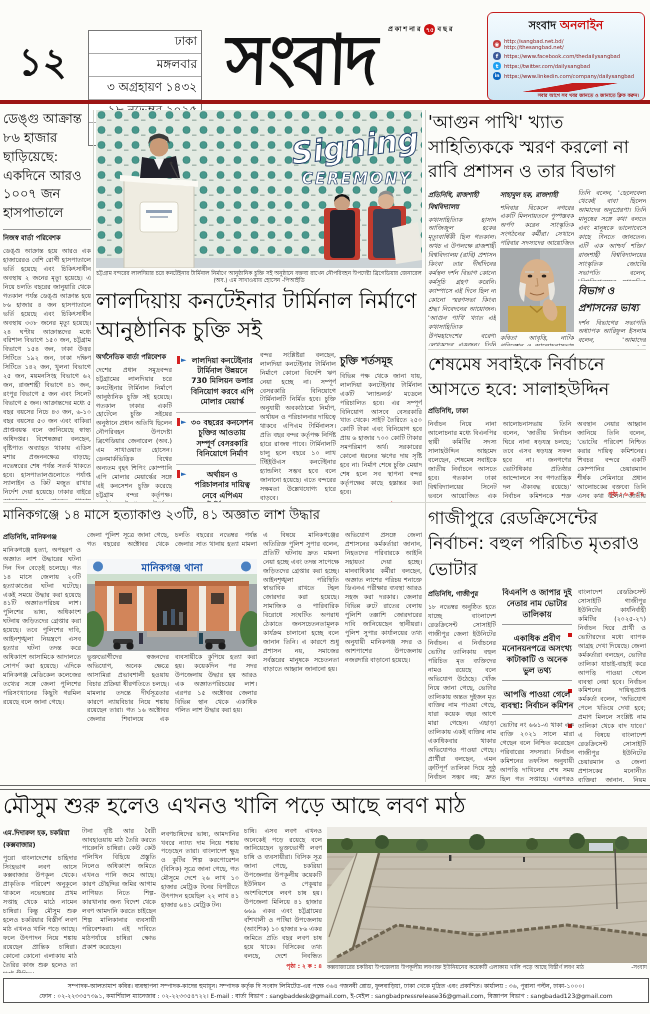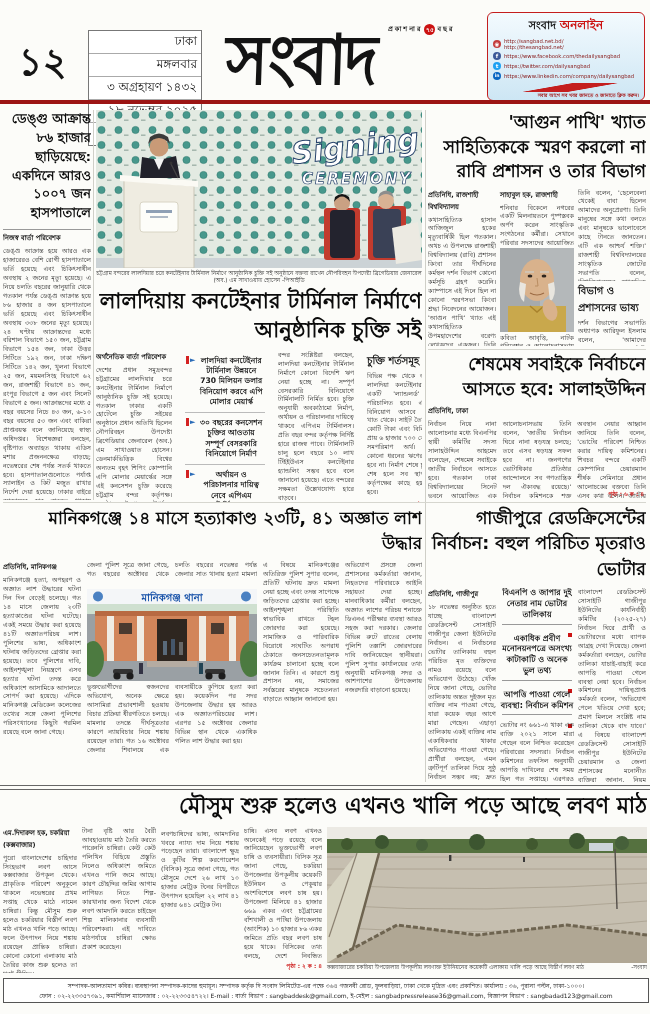--- a/index.html
+++ b/index.html
@@ -1,21 +1,21 @@
 <!DOCTYPE html>
 <html><head>
 <meta charset="utf-8">
 <style>
   html,body{margin:0;padding:0;background:#888;}
   .page{position:relative;width:650px;height:1014px;background:#fcfcf9;overflow:hidden;
         font-family:"DejaVu Sans","Liberation Sans",sans-serif;color:#141414;margin:0 auto;}
   .abs{position:absolute;}
   .body-txt{font-size:6.3px;line-height:1.42;text-align:justify;color:#232323;overflow:hidden;}
   .byline{font-size:6.6px;font-weight:bold;margin-bottom:3px;color:#111;}
-  .hl{font-weight:bold;color:#0b0b0b;text-align:right;}
+  .hl{font-weight:normal;color:#0b0b0b;text-align:left;}
   .cols3{column-count:3;column-gap:6px;}
   .grid{display:grid;}
   .more{color:#cc1414;font-size:5.8px;font-weight:bold;text-align:right;}
   .redsq{display:inline-block;width:4px;height:4px;background:#cc1414;vertical-align:middle;}
   .subhead-g{font-size:8px;font-weight:bold;text-align:center;line-height:1.35;margin-top:5px;}
   .subrule{border-top:1px solid #999;margin:3px 2px 2px;text-align:right;height:4px;}
   .vline{position:absolute;width:1px;background:#cfcfc8;}
   .hline{position:absolute;height:1px;background:#d6d6cf;}
   
   .pageno{font-size:38px;font-weight:bold;transform:skewX(-4deg);}
@@ -146,21 +146,21 @@
         <path d="M238,92 q8,-11 16,0 l-1,-5 q-7,-6 -14,0 z" fill="#151515"></path>
         <rect x="234" y="100" width="25" height="48" rx="4" fill="#23232e"></rect>
         <circle cx="290" cy="91" r="8" fill="#d8b294"></circle>
         <path d="M282,88 q8,-8 16,0 l-2,-5 q-6,-5 -12,0 z" fill="#8d8d8d"></path>
         <rect x="277" y="99" width="28" height="49" rx="4" fill="#3a4156"></rect>
         <polygon points="296,118 322,112 326,150 300,154" fill="#eceae2"></polygon>
       </svg>
     </div>
     <div class="caption" style="margin-top:2px;text-align:center;">চট্টগ্রাম বন্দরের লালদিয়ার চরে কনটেইনার টার্মিনাল নির্মাণে আনুষ্ঠানিক চুক্তি সই অনুষ্ঠানে বক্তব্য রাখেন নৌপরিবহন উপদেষ্টা ব্রিগেডিয়ার জেনারেল (অব.) এম সাখাওয়াত হোসেন  -পিআইডি</div>
     <div class="hl" style="font-size:21px;line-height:1.4;margin-top:3px;">লালদিয়ায় কনটেইনার টার্মিনাল নির্মাণে আনুষ্ঠানিক চুক্তি সই</div>
-    <div class="grid" style="grid-template-columns:76px 80px 76px 82px;gap:13px;margin-top:5px;height:152px;overflow:hidden;">
+    <div class="grid" style="grid-template-columns:76px 80px 76px 82px;gap:4px;margin-top:5px;height:152px;overflow:hidden;">
       <div>
         <div class="byline">অর্থনৈতিক বার্তা পরিবেশক</div>
         <div class="body-txt" style="height:138px;">দেশের প্রধান সমুদ্রবন্দর চট্টগ্রামের লালদিয়ার চরে কনটেইনার টার্মিনাল নির্মাণে আনুষ্ঠানিক চুক্তি সই হয়েছে। গতকাল ঢাকার একটি হোটেলে চুক্তি সইয়ের অনুষ্ঠানে প্রধান অতিথি ছিলেন নৌপরিবহন উপদেষ্টা ব্রিগেডিয়ার জেনারেল (অব.) এম সাখাওয়াত হোসেন। ডেনমার্কভিত্তিক বিশ্বের অন্যতম বৃহৎ শিপিং কোম্পানি এপি মোলার মেয়ার্স্কের সঙ্গে এই কনসেশন চুক্তি করেছে চট্টগ্রাম বন্দর কর্তৃপক্ষ। অনুষ্ঠানে দুই পক্ষের ঊর্ধ্বতন কর্মকর্তারা উপস্থিত ছিলেন।</div>
       </div>
       <div>
         <div class="bullet">
             <span class="arr">►</span>
             <span>লালদিয়া কনটেইনার টার্মিনাল উন্নয়নে 730 মিলিয়ন ডলার বিনিয়োগ করবে এপি মোলার মেয়ার্স্ক</span>
           </div>
         <div class="bullet">
@@ -177,21 +177,21 @@
       <div>
         <div class="laldia-sub">চুক্তি শর্তসমূহ</div>
         <div class="body-txt" style="height:128px;">বিভিন্ন পক্ষ থেকে জানা যায়, লালদিয়া কনটেইনার টার্মিনাল একটি 'ল্যান্ডলর্ড' মডেলে পরিচালিত হবে। এর সম্পূর্ণ বিনিয়োগ আসবে বেসরকারি খাত থেকে। সাইট তৈরিতে ২৫০ কোটি টাকা এবং বিনিয়োগ হবে প্রায় ৬ হাজার ৭০০ কোটি টাকার সমপরিমাণ অর্থ। সরকারের কোনো ধরনের ঋণের দায় সৃষ্টি হবে না। নির্মাণ শেষে চুক্তি মেয়াদ শেষ হলে সব স্থাপনা বন্দর কর্তৃপক্ষের কাছে হস্তান্তর করা হবে।</div>
         <div class="more">পৃষ্ঠা : ২ ক : ১</div>
       </div>
     </div>
   </div>
 
   <div class="abs" style="left:428px;top:110px;width:218px;height:236px;overflow:hidden;">
     <div class="hl" style="font-size:17.5px;line-height:1.4;">'আগুন পাখি' খ্যাত সাহিত্যিককে স্মরণ করলো না রাবি প্রশাসন ও তার বিভাগ</div>
-    <div class="grid" style="grid-template-columns:68px 74px 68px;gap:4px;margin-top:5px;height:172px;overflow:hidden;">
+    <div class="grid" style="grid-template-columns:68px 74px 68px;gap:4px;margin-top:5px;height:172px;overflow:hidden;font-style:italic;">
       <div>
         <div class="byline">প্রতিনিধি, রাজশাহী বিশ্ববিদ্যালয়</div>
         <div class="body-txt" style="height:158px;">কথাসাহিত্যিক হাসান আজিজুল হকের মৃত্যুবার্ষিকী ছিল গতকাল। অথচ এ উপলক্ষে রাজশাহী বিশ্ববিদ্যালয় (রাবি) প্রশাসন কিংবা তার দীর্ঘদিনের কর্মস্থল দর্শন বিভাগ কোনো কর্মসূচি গ্রহণ করেনি। ক্যাম্পাসে এই দিনে ছিল না কোনো স্মরণসভা কিংবা শ্রদ্ধা নিবেদনের আয়োজন। 'আগুন পাখি' খ্যাত এই কথাসাহিত্যিক উপমহাদেশের বরেণ্য লেখকদের একজন। তিনি দীর্ঘ চার দশক রাবির দর্শন বিভাগে অধ্যাপনা করেছেন। শিক্ষার্থী ও সাহিত্যপ্রেমীরা এ নিয়ে ক্ষোভ প্রকাশ করেছেন। তারা বলছেন, বিশ্ববিদ্যালয়ের কেন্দ্রীয় আয়োজনে অন্তত একটি স্মরণসভা হওয়া উচিত ছিল।</div>
       </div>
       <div>
         <div class="byline">সাহাবুল হক, রাজশাহী</div>
         <div class="body-txt" style="height:42px;">শনিবার বিকেলে নগরের একটি মিলনায়তনে পুষ্পস্তবক অর্পণ করেন সাংস্কৃতিক সংগঠনের কর্মীরা। সেখানে পরিবার সদস্যদের আয়োজিত স্মরণসভায় তার জীবন ও কর্ম নিয়ে কথা বলেন সহকর্মী, শিক্ষার্থী ও সাহিত্যপ্রেমীরা।</div>
         <div style="margin:2px 0;">
           <svg width="74" height="84" viewBox="0 0 74 84">
             <rect width="74" height="84" fill="#a6aaac"></rect>
@@ -220,21 +220,21 @@
   </div>
 
   <div class="abs" style="left:428px;top:352px;width:218px;height:148px;overflow:hidden;">
     <div class="hl" style="font-size:17.5px;line-height:1.4;">শেষমেষ সবাইকে নির্বাচনে আসতে হবে: সালাহউদ্দিন</div>
     <div class="byline" style="margin-top:4px;">প্রতিনিধি, ঢাকা</div>
     <div class="body-txt cols3" style="height:86px;">নির্বাচন নিয়ে নানা আলোচনার মধ্যে বিএনপির স্থায়ী কমিটির সদস্য সালাহউদ্দিন আহমেদ বলেছেন, শেষমেষ সবাইকে জাতীয় নির্বাচনে আসতে হবে। গতকাল ঢাকা বিশ্ববিদ্যালয়ের সিনেট ভবনে আয়োজিত এক আলোচনাসভায় তিনি বলেন, 'জাতীয় নির্বাচন ঘিরে নানা ষড়যন্ত্র চলছে; তবে এসব ষড়যন্ত্র সফল হবে না। জনগণের ভোটাধিকার প্রতিষ্ঠার আন্দোলনে সব গণতান্ত্রিক দল ঐক্যবদ্ধ রয়েছে।' নির্বাচন কমিশনকে শক্ত অবস্থান নেয়ার আহ্বান জানিয়ে তিনি বলেন, 'ভোটের পরিবেশ নিশ্চিত করার দায়িত্ব কমিশনের। শিবচর বন্দরে একটি কোম্পানির চেয়ারম্যান শীর্ষক সেমিনারে প্রধান আলোচকের বক্তব্যে তিনি এসব কথা বলেন। জাতীয় ঐকমত্য কমিশনের প্রসঙ্গ টেনে তিনি বলেন, জাতীয় ঐক্যমতের ভিত্তিতেই সংস্কার কার্যক্রম এগিয়ে নিতে হবে; কিছু দল মানতে চায় না, তবে এসব দলকে হলে চেষ্টা চেয়ে ভোটে আসতে হবে। সংস্কার ও নির্বাচন পরস্পরবিরোধী নয় বলেও মন্তব্য করেন তিনি। অনুষ্ঠানে আরও বক্তব্য রাখেন বিশিষ্ট নাগরিক সমাজের প্রতিনিধিরা।</div>
     <div class="more" style="position:absolute;right:2px;bottom:1px;">পৃষ্ঠা : ৬ ক : ৪</div>
   </div>
 
   <div class="abs" style="left:3px;top:506px;width:419px;height:276px;overflow:hidden;">
-    <div class="hl" style="font-size:17px;line-height:1.45;">মানিকগঞ্জে ১৪ মাসে হত্যাকাণ্ড ২৩টি, ৪১ অজ্ঞাত লাশ উদ্ধার</div>
+    <div class="hl" style="font-size:13px;line-height:1.45;">মানিকগঞ্জে ১৪ মাসে হত্যাকাণ্ড ২৩টি, ৪১ অজ্ঞাত লাশ উদ্ধার</div>
     <div class="grid" style="grid-template-columns:78px 170px 76px 77px;gap:6px;margin-top:6px;height:208px;overflow:hidden;">
       <div>
         <div class="byline">প্রতিনিধি, মানিকগঞ্জ</div>
         <div class="body-txt" style="height:194px;">মানিকগঞ্জে হত্যা, অপহরণ ও অজ্ঞাত লাশ উদ্ধারের ঘটনা দিন দিন বেড়েই চলেছে। গত ১৪ মাসে জেলায় ২৩টি হত্যাকাণ্ডের ঘটনা ঘটেছে। একই সময়ে উদ্ধার করা হয়েছে ৪১টি অজ্ঞাতপরিচয় লাশ। পুলিশের ভাষ্য, অধিকাংশ ঘটনায় জড়িতদের গ্রেপ্তার করা হয়েছে। তবে পুলিশের দাবি, আইনশৃঙ্খলা নিয়ন্ত্রণে এসব হত্যার ঘটনা তদন্ত করে অধিকাংশ আসামিকে আদালতে সোপর্দ করা হয়েছে। এদিকে মানিকগঞ্জ মেডিকেল কলেজের তথ্যের সঙ্গে জেলা পুলিশের পরিসংখ্যানের কিছুটা গরমিল রয়েছে বলে জানা গেছে।</div>
       </div>
       <div>
         <div class="body-txt" style="height:26px;column-count:2;column-gap:6px;">জেলা পুলিশ সূত্রে জানা গেছে, গত বছরের অক্টোবর থেকে চলতি বছরের নভেম্বর পর্যন্ত জেলার সাত থানায় হত্যা মামলা হয়েছে ২৩টি।</div>
         <div style="margin:2px 0;">
           <svg width="170" height="92" viewBox="0 0 170 92">
             <rect width="170" height="92" fill="#9aa0a4"></rect>

